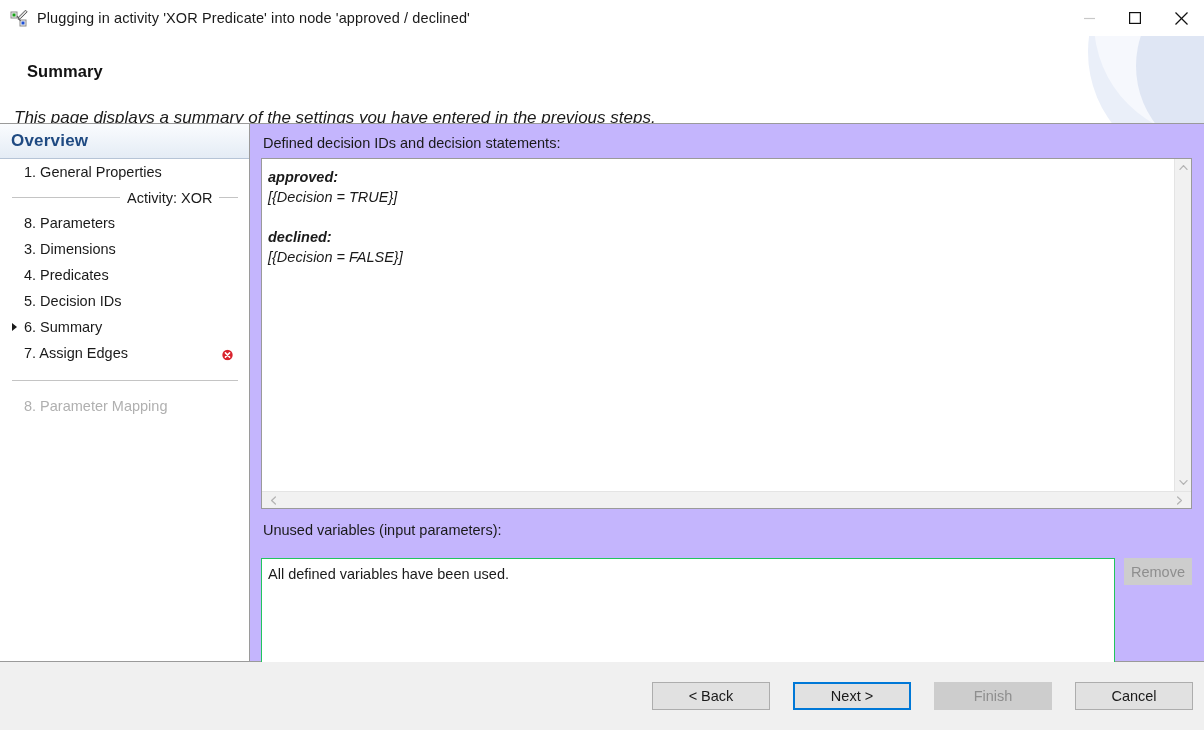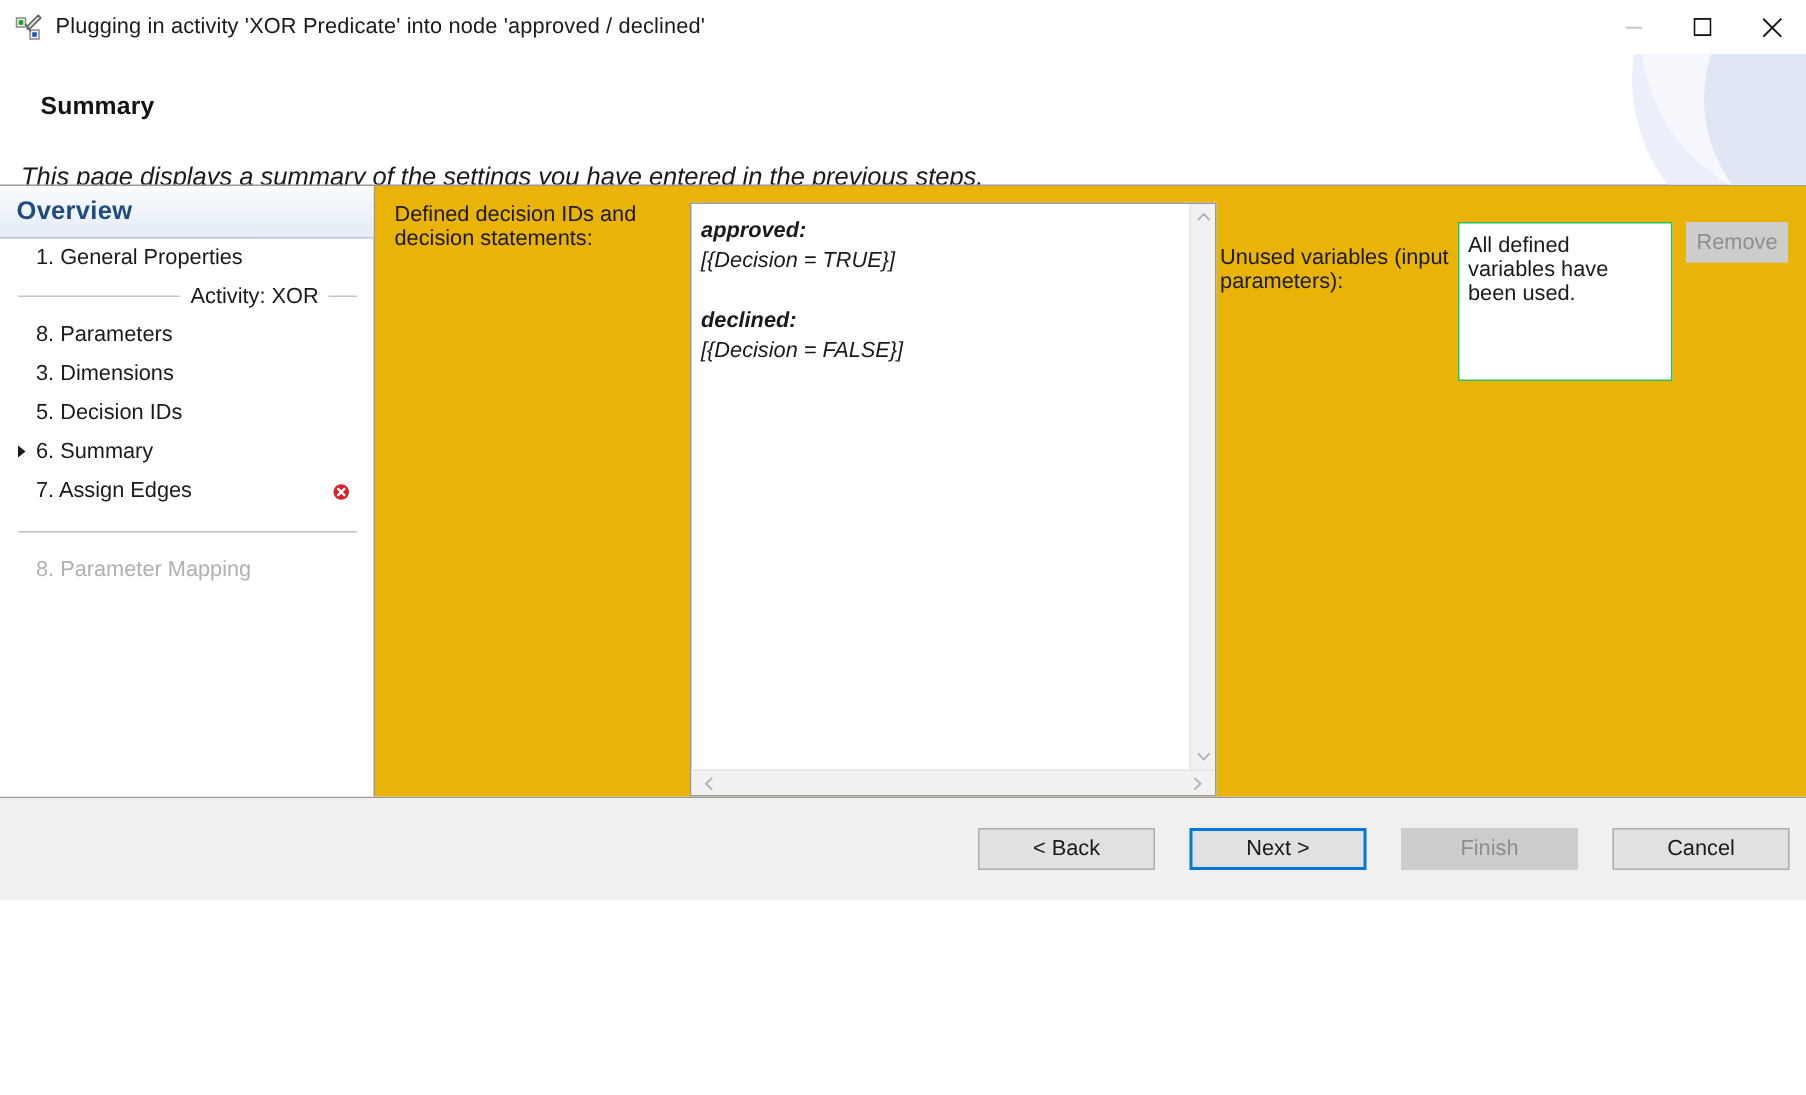--- a/index.html
+++ b/index.html
@@ -6,21 +6,21 @@
   html, body {
     margin: 0; padding: 0;
     width: 1204px; height: 730px;
     overflow: hidden;
     background: #ffffff;
     font-family: "Liberation Sans", sans-serif;
     -webkit-font-smoothing: antialiased;
   }
   .window {
     position: relative;
-    width: 1204px; height: 600px;
+    width: 1204px; height: 730px;
     background: #ffffff;
     display: flex; flex-direction: column;
   }
 
   
   .titlebar {
     position: relative;
     height: 36px; min-height: 36px;
     background: #ffffff;
     display: flex; align-items: center;
@@ -132,23 +132,23 @@
   .sep-activity .lbl { padding: 0 7px; white-space: nowrap; }
   .sep-activity .ln.left { flex: 0 0 108px; }
   .sep-plain {
     height: 1px; background: #c4c4c4;
     margin: 14px 11px 0 12px;
   }
 
   
   .main {
     flex: 1 1 auto;
-    display: flex; flex-direction: row;
+    display: flex; flex-direction: column;
     padding: 11px 12px 0 11px;
-    background: #eab308;
+    background: #c4b5fd;
     min-width: 0;
   }
   .field-label {
     font-size: 14.5px; color: #1a1a1a;
     padding: 0 0 7px 2px;
   }
   .textbox-wrap {
     position: relative;
     border: 1px solid #9a9a9a;
     background: #ffffff;
@@ -306,20 +306,23 @@
           <span class="ln left"></span>
           <span class="lbl">Activity: XOR</span>
           <span class="ln"></span>
         </div>
 
         <div class="step">
           <span>8. Parameters</span>
         </div>
         <div class="step">
           <span>3. Dimensions</span>
+        </div>
+        <div class="step">
+          <span>4. Predicates</span>
         </div>
         <div class="step">
           <span>5. Decision IDs</span>
         </div>
 
         <div class="step current">
           <span class="step-marker"></span>
           <span>6. Summary</span>
         </div>
 
@@ -375,21 +378,21 @@
               </svg>
           </div>
           <div class="sb-arrow">
             <svg width="7" height="9" viewBox="0 0 7 9">
                 <path d="M1.6 1 L5.4 4.5 L1.6 8" fill="none" stroke="#b4b4b4" stroke-width="1.3" stroke-linecap="round" stroke-linejoin="round"></path>
               </svg>
           </div>
         </div>
       </div>
 
-      <div class="field-label" style="padding-top:29px">Unused variables (input parameters):</div>
+      <div class="field-label" style="padding-top:13px">Unused variables (input parameters):</div>
 
       <div class="bottom-field">
         <div class="bottom-box">
           <span>All defined variables have been used.</span>
         </div>
         <button class="btn-remove" disabled="">Remove</button>
       </div>
 
     </div>
   </div>

